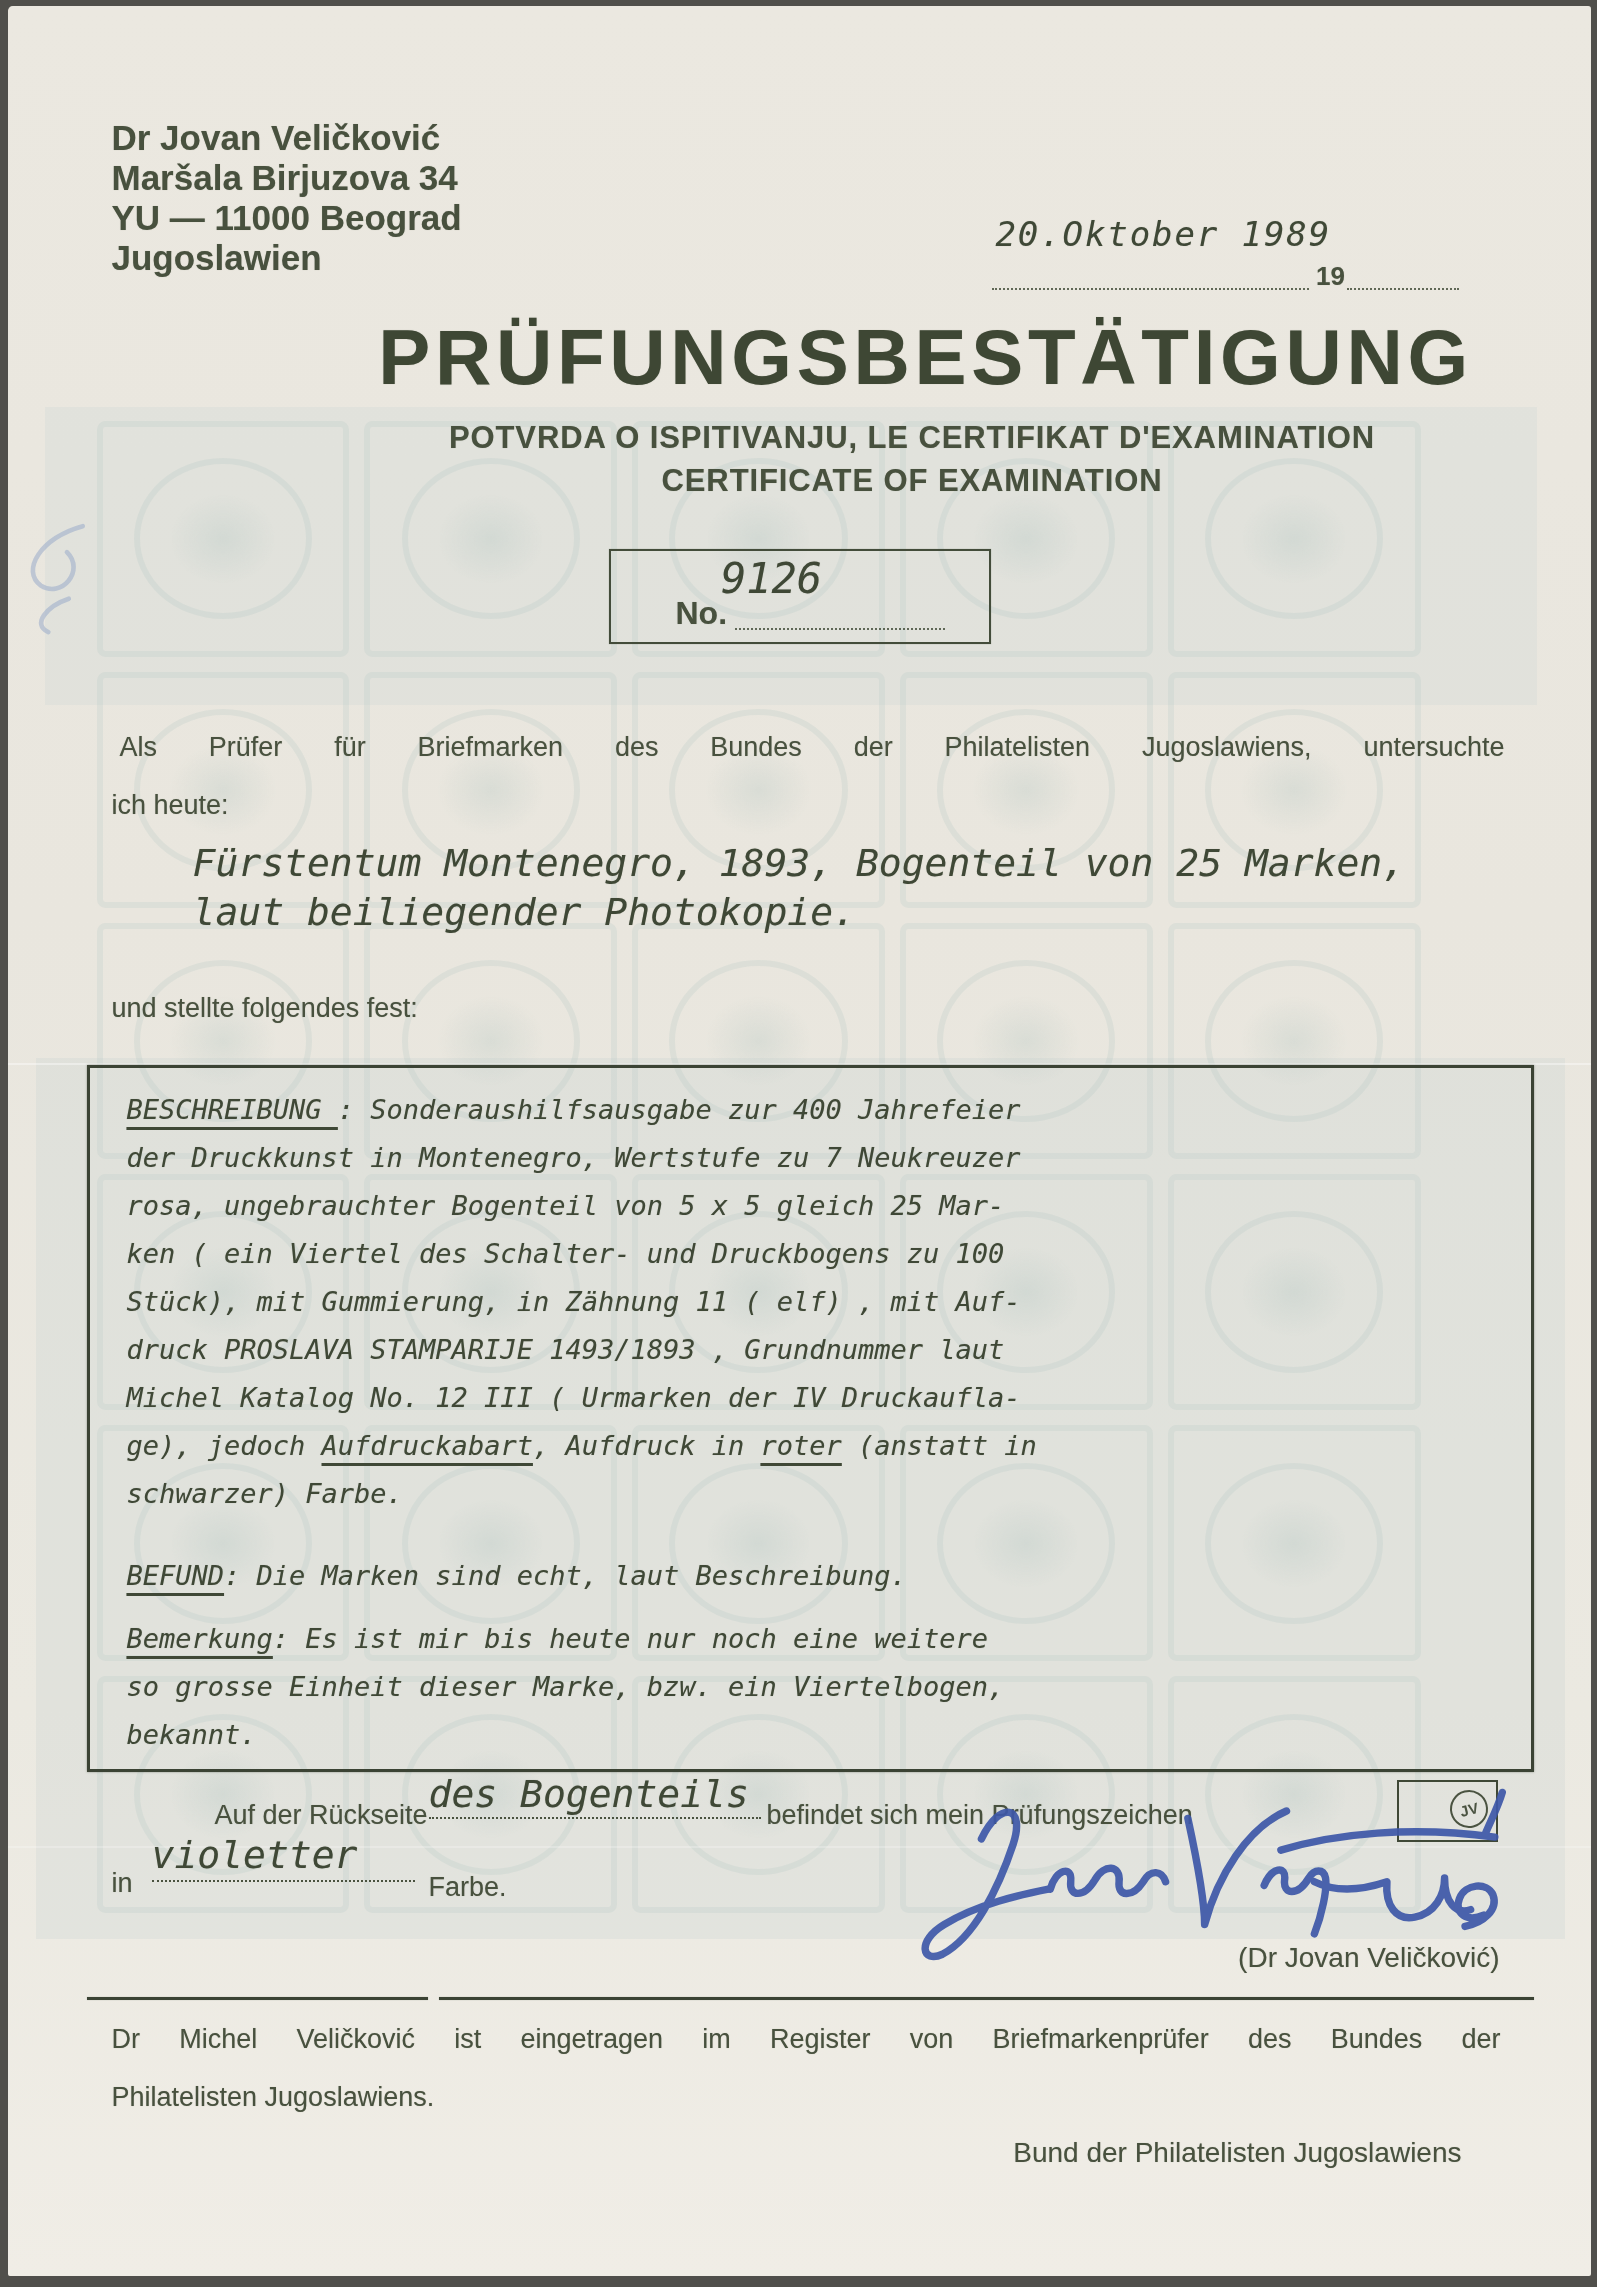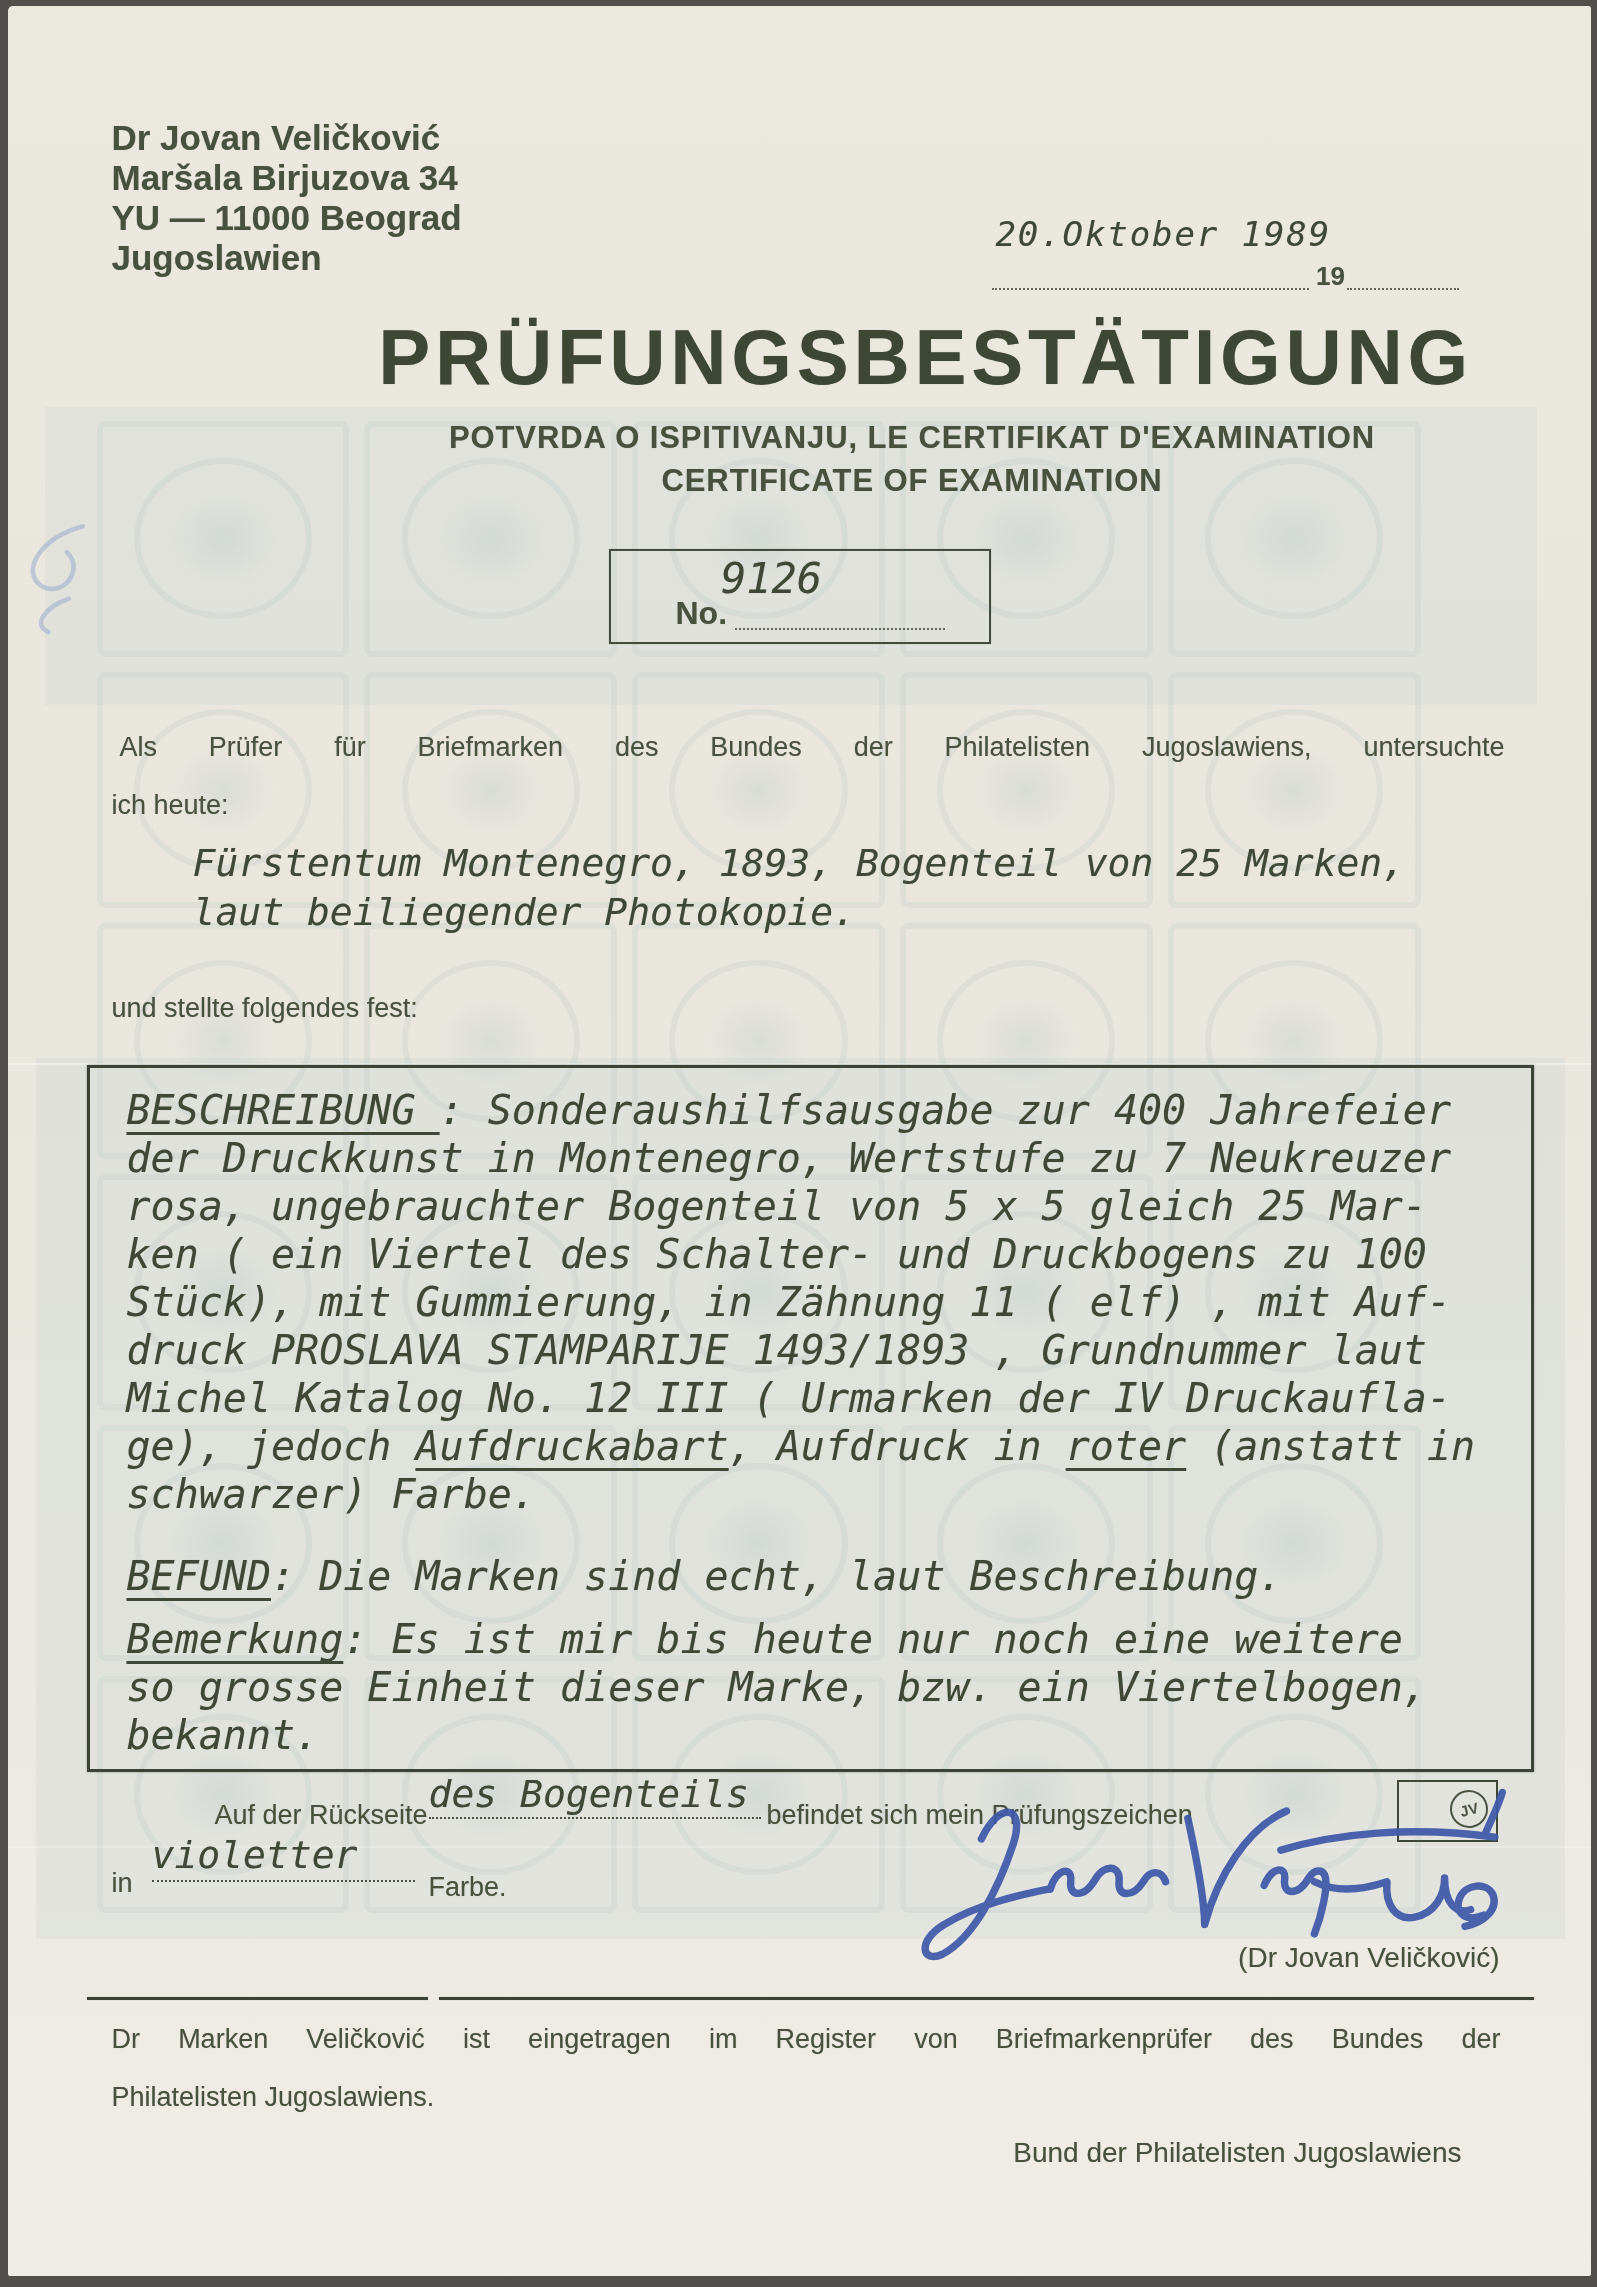--- a/index.html
+++ b/index.html
@@ -49,21 +49,21 @@
   .p{font-size:27px;line-height:37px;}
   .just{text-align:justify;text-align-last:justify;}
   .intro1{left:112px;top:723px;width:1385px;}
   .intro2{left:104px;top:781px;}
   .subj1{left:185px;top:835px;font-size:38px;}
   .subj2{left:185px;top:884px;font-size:38px;}
   .lead{left:104px;top:984px;}
   
   .dbox{left:79px;top:1059px;width:1447px;height:707px;border:3.7px solid #3b4334;
         box-shadow:0 0 1.9px rgba(59,67,52,.5);box-sizing:border-box;padding:18.6px 26px 0 37px;}
-  .tl{font-size:40px;line-height:48px;}
+  .tl{font-size:27px;line-height:48px;}
   .seg-u{text-decoration:underline;text-decoration-thickness:2.8px;text-underline-offset:7.5px;}
   .befund{margin-top:34px;}
   .bemerk{margin-top:15px;}
   
   .ver-lead{left:207px;top:1791px;}
   .blank1{left:421px;top:1766px;width:332px;font-size:38px;border-bottom:2.8px dotted #49523f;padding-bottom:1.9px;}
   .ver-tail{left:759px;top:1791px;}
   .jvbox{left:1389px;top:1774px;width:97px;height:58px;border:2.8px solid #3f4836;}
   .jvcircle{position:absolute;right:7.5px;top:8.4px;width:34px;height:34px;border:2.8px solid #4a5341;border-radius:50%;
             display:flex;align-items:center;justify-content:center;font-size:15px;font-weight:700;color:#4a5341;
@@ -197,19 +197,19 @@
       <path d="M466,104 C490,116 520,112 544,104 C542,130 554,146 574,142 C596,138 606,118 606,100 C606,126 618,140 634,134"></path>
       <path d="M648,140 C630,148 616,138 622,122 C628,106 652,104 658,118 C664,134 648,148 628,152"></path>
       <path d="M430,70 C490,52 570,44 660,56"></path>
       <path d="M668,8 C664,22 656,38 650,52"></path>
     </g>
   </svg>
   <div class="z sig-name p stamp">(Dr Jovan Veličković)</div>
 
   <div class="z rule rule1"></div>
   <div class="z rule rule2"></div>
-  <div class="z foot1 p stamp just">Dr Marken Veličković ist eingetragen im Register von Briefmarkenprüfer des Bundes der</div>
+  <div class="z foot1 p stamp just">Dr Michel Veličković ist eingetragen im Register von Briefmarkenprüfer des Bundes der</div>
   <div class="z foot2 p stamp">Philatelisten Jugoslawiens.</div>
   <div class="z org stamp">Bund der Philatelisten Jugoslawiens</div>
 
  </div>
 </div>
 
 
 </body></html>

